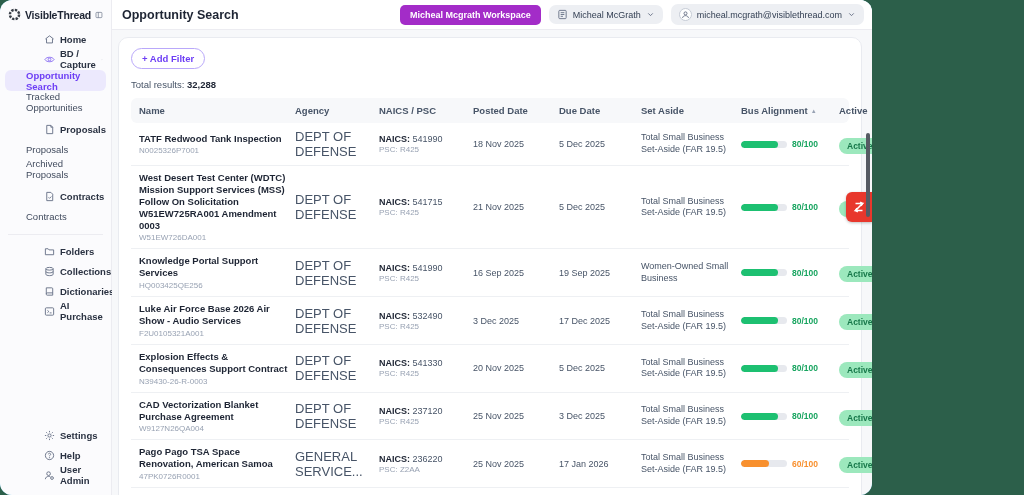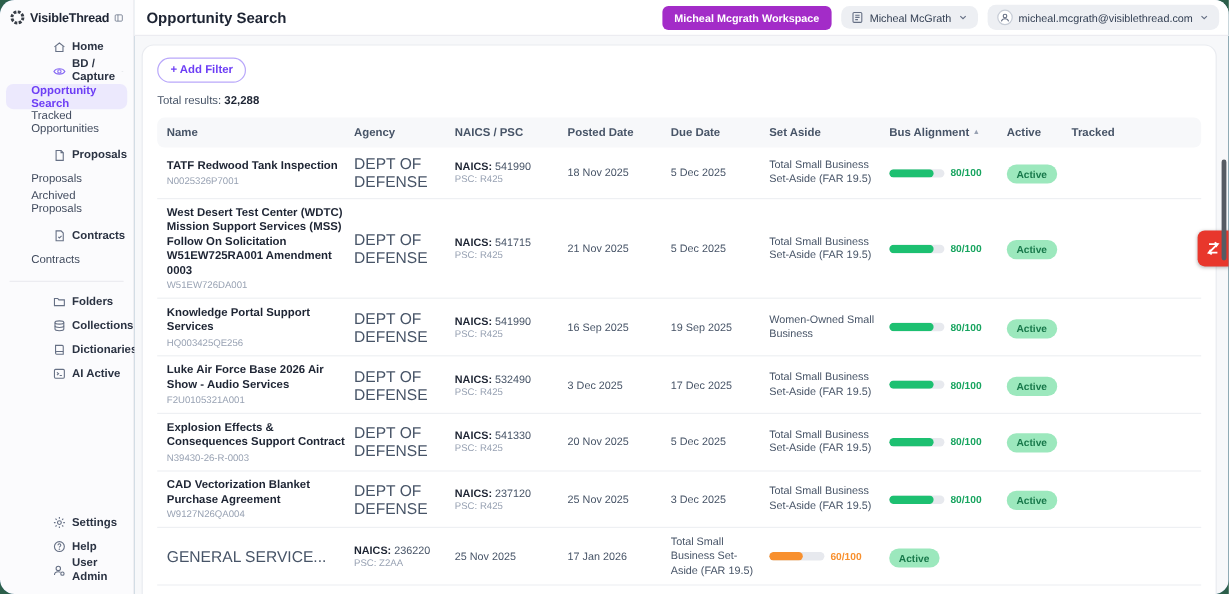--- a/index.html
+++ b/index.html
@@ -3,22 +3,22 @@
 <meta charset="utf-8">
 <style>
   * { margin:0; padding:0; box-sizing:border-box; }
   html,body { width:1024px; height:495px; }
   body {
     font-family:"Liberation Sans", sans-serif;
     background:#2c5f4a;
     overflow:hidden;
   }
   .screen {
-    position:relative; width:1024px; height:495px;
-    border-radius:12px; overflow:hidden; background:#0c4a6e;
+    position:relative; width:872px; height:495px;
+    border-radius:12px; overflow:hidden; background:#7dd3fc;
     display:flex;
   }
   
   .sidebar {
     width:112px; flex:0 0 112px; background:#fbfbfd;
     border-right:1px solid #ececf1;
     display:flex; flex-direction:column; padding:6px 0 10px 0;
   }
   .logo-row { display:flex; align-items:center; gap:4px; padding:2px 8px 8px 8px; }
   .logo-mark { width:13px; height:13px; flex:0 0 13px; }
@@ -217,21 +217,21 @@
             <path d="M5 17a2 2 0 0 1 2-2h12"></path>
           </svg>
         <span>Dictionaries</span>
       </div>
       <div class="nav-item section">
         <svg class="nicon" viewBox="0 0 24 24" fill="none" stroke="currentColor" stroke-width="2">
             <rect x="3" y="4" width="18" height="16" rx="2"></rect>
             <path d="M7.5 9.5l3 2.5-3 2.5"></path>
             <path d="M12.5 15h4"></path>
           </svg>
-        <span>AI Active</span>
+        <span>AI Purchase</span>
       </div>
       <div class="nav-bottom">
         <div class="nav-item section">
           <svg class="nicon" viewBox="0 0 24 24" fill="none" stroke="currentColor" stroke-width="2">
               <circle cx="12" cy="12" r="3.5"></circle>
               <path d="M12 2v3M12 19v3M2 12h3M19 12h3M4.9 4.9l2.1 2.1M17 17l2.1 2.1M19.1 4.9L17 7M7 17l-2.1 2.1"></path>
             </svg>
           <span>Settings</span>
         </div>
         <div class="nav-item section">
@@ -462,20 +462,24 @@
                   <div class="fill" style="width: 80%;"></div>
                 </div>
       <span class="score">80/100</span>
     </div>
     <div>
       <span class="badge">Active</span>
     </div>
     <div></div>
   </div>
             <div class="tgrid trow">
+    <div class="cell-name">
+      <div class="nm">Pago Pago TSA Space Renovation, American Samoa</div>
+      <div class="num">47PK0726R0001</div>
+    </div>
     <div class="cell-agency">GENERAL SERVICE...</div>
     <div class="cell-naics">
       <div class="l1"><b>NAICS:</b> <span>236220</span></div>
       <div class="l2"><span>PSC:</span> <span>Z2AA</span></div>
     </div>
     <div class="cell-date">25 Nov 2025</div>
     <div class="cell-date">17 Jan 2026</div>
     <div class="cell-setaside">Total Small Business Set-Aside (FAR 19.5)</div>
     <div class="align-cell mid">
       <div class="bar">

